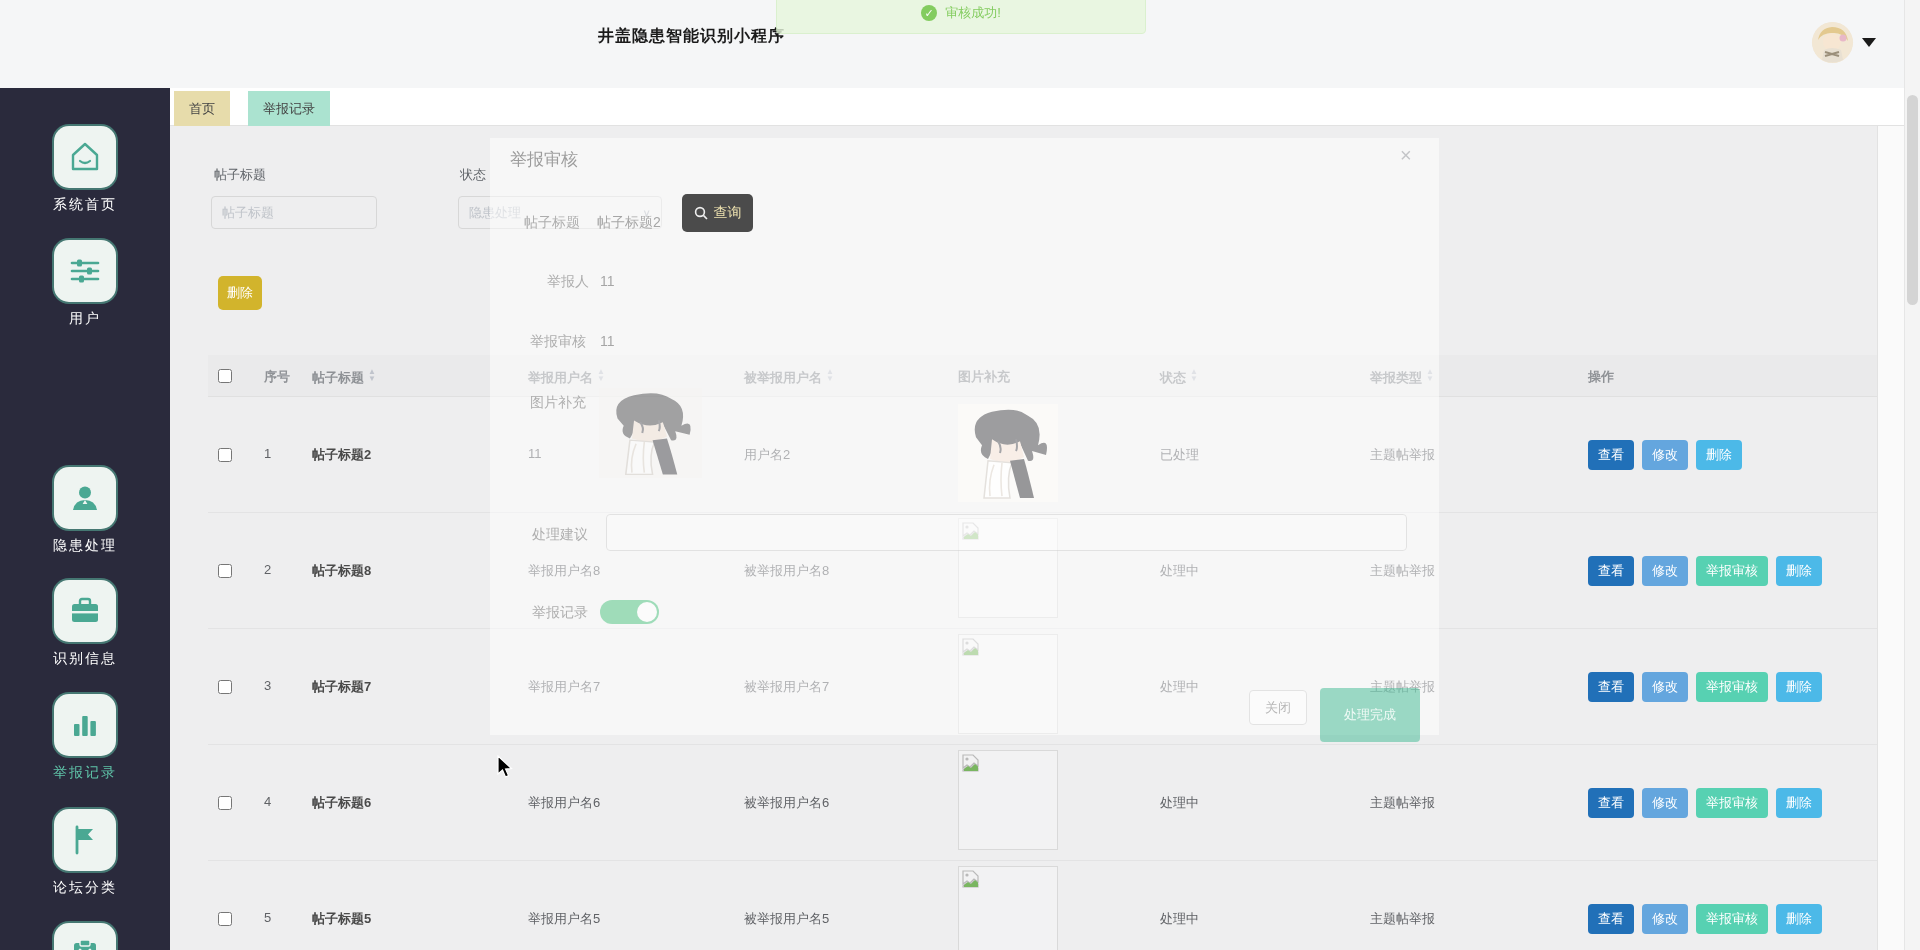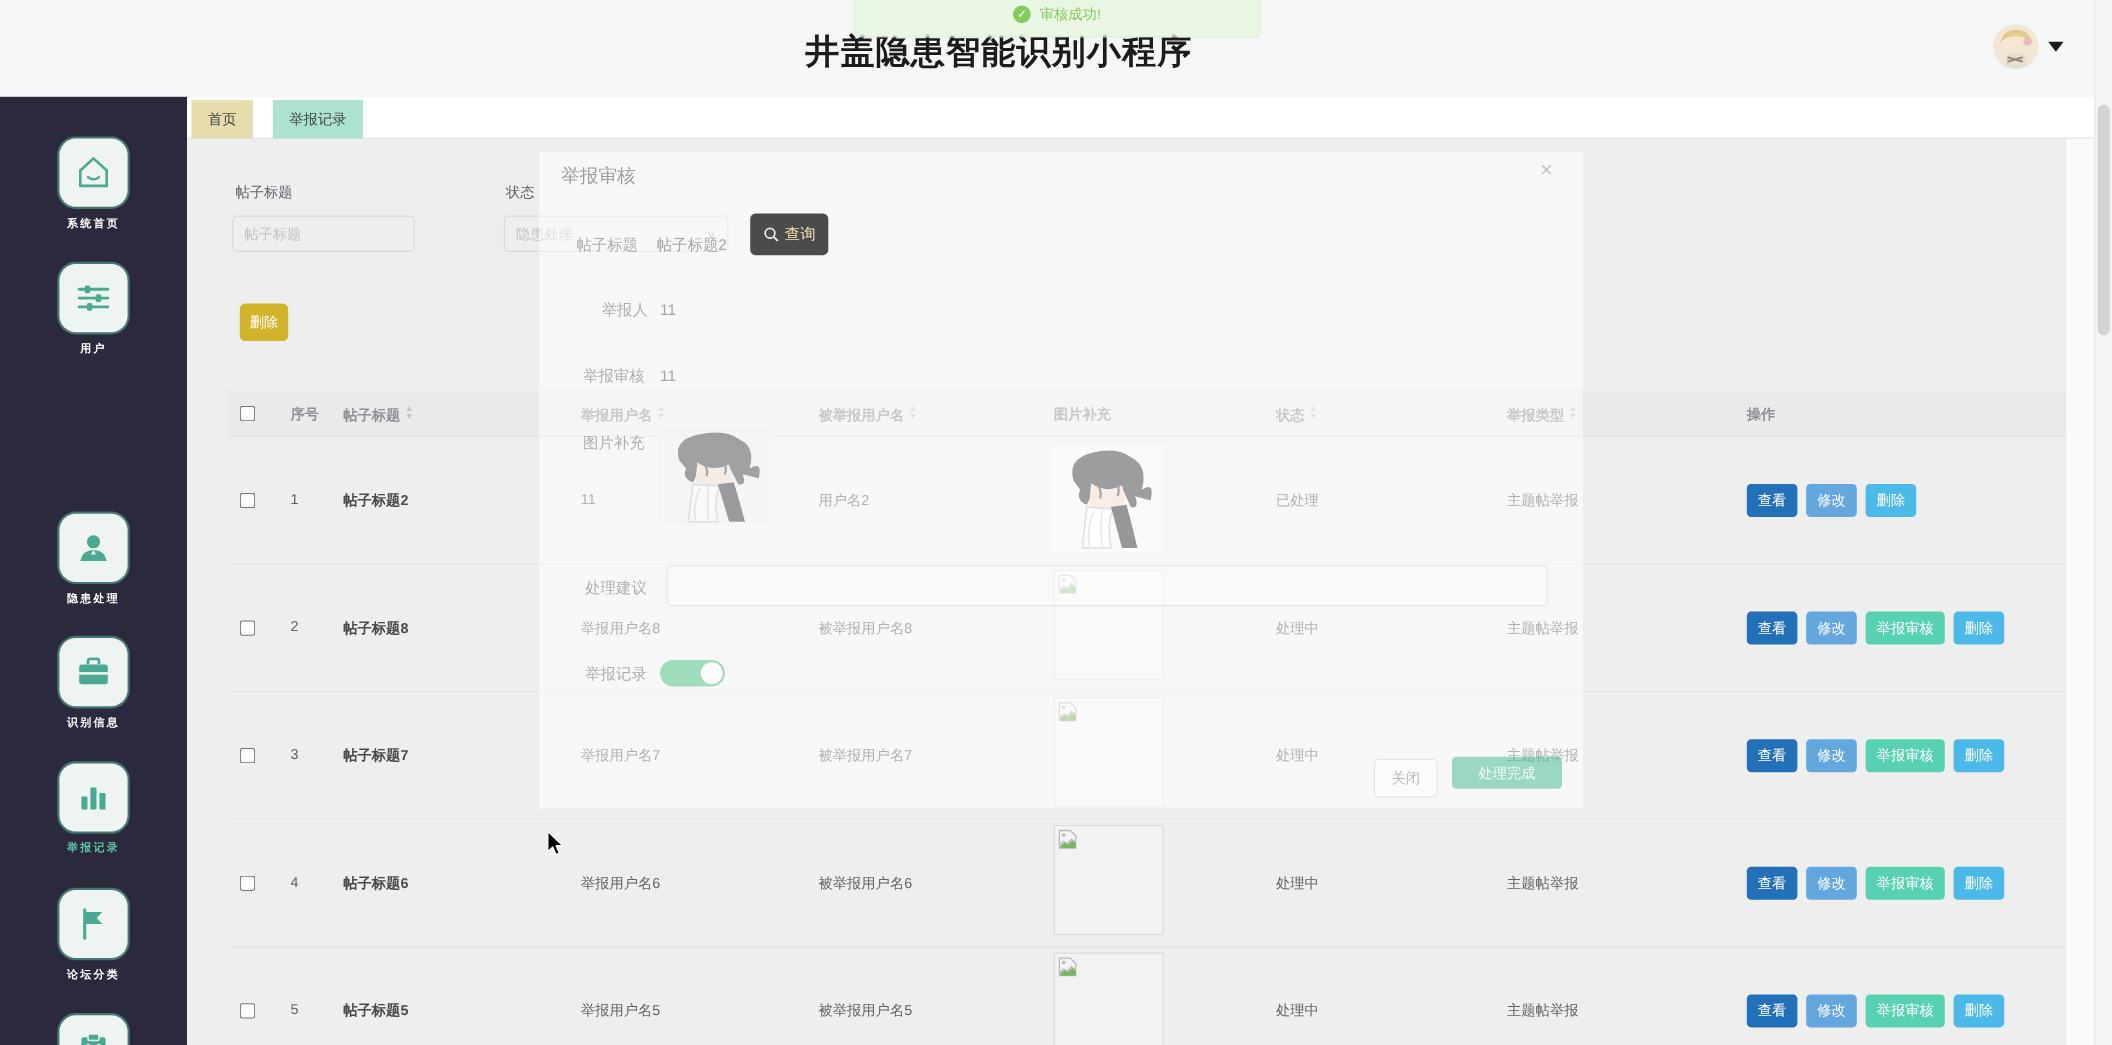--- a/index.html
+++ b/index.html
@@ -2,32 +2,32 @@
 <html><head>
 <meta charset="utf-8">
 <style>
   * { margin:0; padding:0; box-sizing:border-box; }
   html,body { width:1920px; height:950px; overflow:hidden; }
   body { font-family:"Liberation Sans","DejaVu Sans",sans-serif; font-size:13px; color:#606266; background:#eeeeef; }
   #app { position:relative; width:1920px; height:950px; overflow:hidden; background:#eeeeef; }
 
   
   #header { position:absolute; left:0; top:0; width:1920px; height:88px; background:#f5f6f7; z-index:10; }
-  #page-title { position:absolute; left:598px; top:26px; width:620px; text-align:center; font-size:31px; font-weight:bold; color:#1b1b1b; letter-spacing:1px; }
+  #page-title { position:absolute; left:598px; top:26px; width:620px; font-size:16px; font-weight:bold; color:#1b1b1b; letter-spacing:1px; }
   #toast { position:absolute; left:776px; top:-8px; width:370px; height:42px; background:#e7f7dc; border:1px solid #d4efc4; border-radius:4px; z-index:60; opacity:.8; display:flex; align-items:center; justify-content:center; gap:8px; }
   #toast .msg { color:#67c23a; font-size:13px; }
   #toast .chk { width:16px; height:16px; border-radius:50%; background:#67c23a; color:#fff; font-size:11px; line-height:16px; text-align:center; }
   #avatar { position:absolute; left:1812px; top:22px; width:41px; height:41px; border-radius:50%; overflow:hidden; background:#f0e6d6; }
   #caret { position:absolute; left:1862px; top:38px; width:0; height:0; border-left:7px solid transparent; border-right:7px solid transparent; border-top:9px solid #1a1a1a; }
 
   
   #sidebar { position:absolute; left:0; top:88px; width:170px; height:862px; background:#2a2a3c; z-index:12; overflow:hidden; }
   .side-item { position:absolute; left:0; width:170px; text-align:center; cursor:pointer; }
   .side-card { width:62px; height:62px; margin:0 auto; background:#eef4f1; border-radius:15px; box-shadow:0 0 0 2px rgba(95,195,168,.5); display:flex; align-items:center; justify-content:center; }
-  .side-label { margin-top:8px; color:#ffffff; font-size:10px; letter-spacing:2px;font-weight:bold; }
+  .side-label { margin-top:8px; color:#ffffff; font-size:14px; letter-spacing:2px; }
   .side-item.active .side-label { color:#5fc3a8; }
 
   
   #tabbar { position:absolute; left:170px; top:88px; width:1750px; height:38px; background:#ffffff; border-bottom:1px solid #e2e2e2; z-index:11; display:flex; align-items:stretch; }
   .tab { padding:0 15px; display:flex; align-items:center; font-size:13px; color:#444; margin-top:3px; height:35px; cursor:pointer; }
   .tab.home { background:#e7dcab; }
   .tab.active { background:#abe3d0; }
 
   
   .form-label { position:absolute; color:#5f6368; font-size:13px; }
@@ -69,21 +69,21 @@
   #modal-inner { position:relative; width:100%; height:100%; opacity:.5; }
   #modal-title { position:absolute; left:20px; top:10px; font-size:17px; color:#444; }
   #modal-close { position:absolute; left:910px; top:6px; font-size:20px; color:#909399; cursor:pointer; }
   .m-label { position:absolute; color:#666; font-size:14px; }
   .m-value { position:absolute; color:#555; font-size:14px; }
   #m-advice-input { position:absolute; left:116px; top:376px; width:801px; height:37px; border:1px solid #cfcfcf; border-radius:4px; background:rgba(255,255,255,.6); }
   #m-switch { position:absolute; left:110px; top:462px; width:59px; height:24px; border-radius:12px; background:#49c27d; cursor:pointer; }
   #m-switch .knob { position:absolute; right:2px; top:2px; width:20px; height:20px; border-radius:50%; background:#fff; }
   #m-img { position:absolute; left:109px; top:250px; width:103px; height:90px; }
   #m-close-btn { position:absolute; left:759px; top:552px; width:58px; height:35px; background:#fff; border:1px solid #d0d0d0; border-radius:4px; color:#777; font-size:13px; cursor:pointer; font-family:inherit; }
-  #m-done-btn { position:absolute; left:830px; top:550px; width:100px; height:29px; background:#3fba93; border:none; border-radius:4px; color:#eafff6; font-size:13px; cursor:pointer; font-family:inherit; }
+  #m-done-btn { position:absolute; left:830px; top:550px; width:100px; height:54px; background:#3fba93; border:none; border-radius:4px; color:#eafff6; font-size:13px; cursor:pointer; font-family:inherit; }
 
   #cursor { position:absolute; left:497px; top:755px; z-index:90; }
 </style>
 </head>
 <body>
 
 <div id="app">
 
   <div id="header">
     <div id="page-title">井盖隐患智能识别小程序</div>

